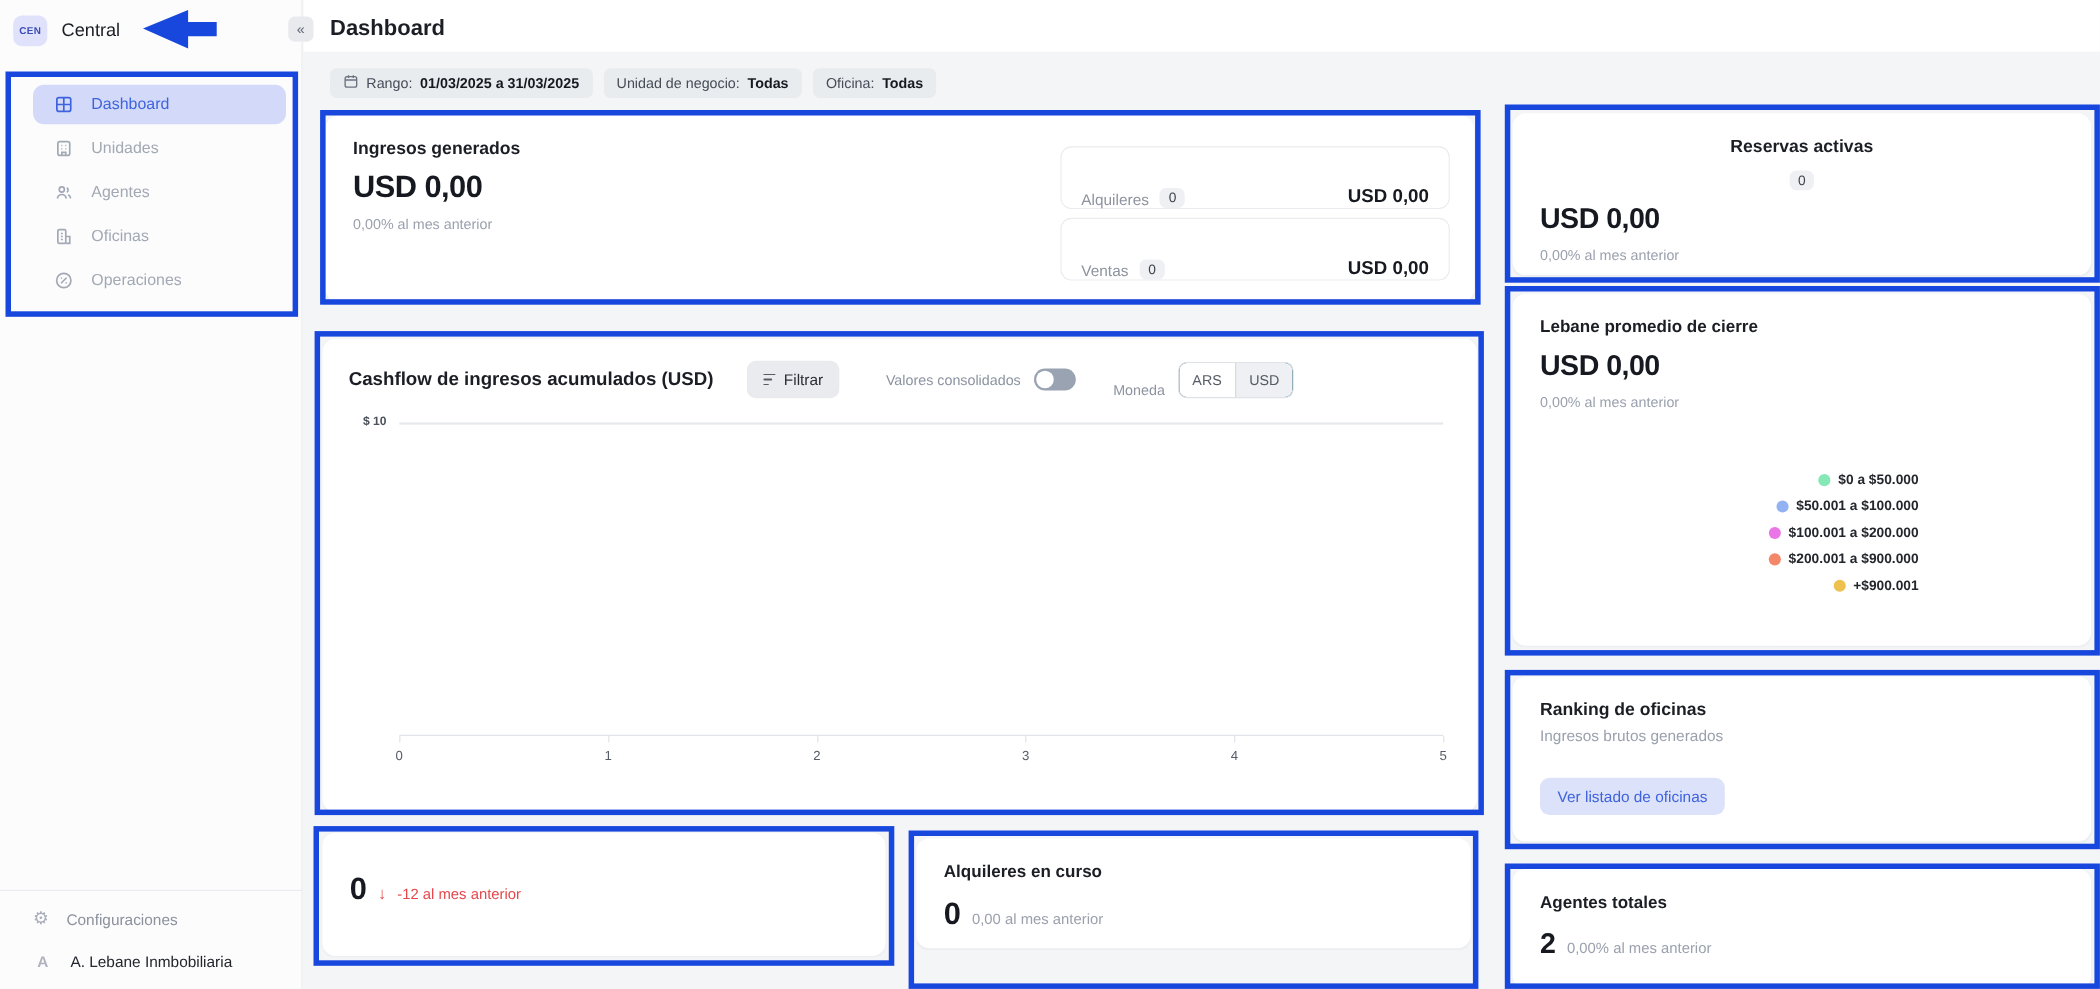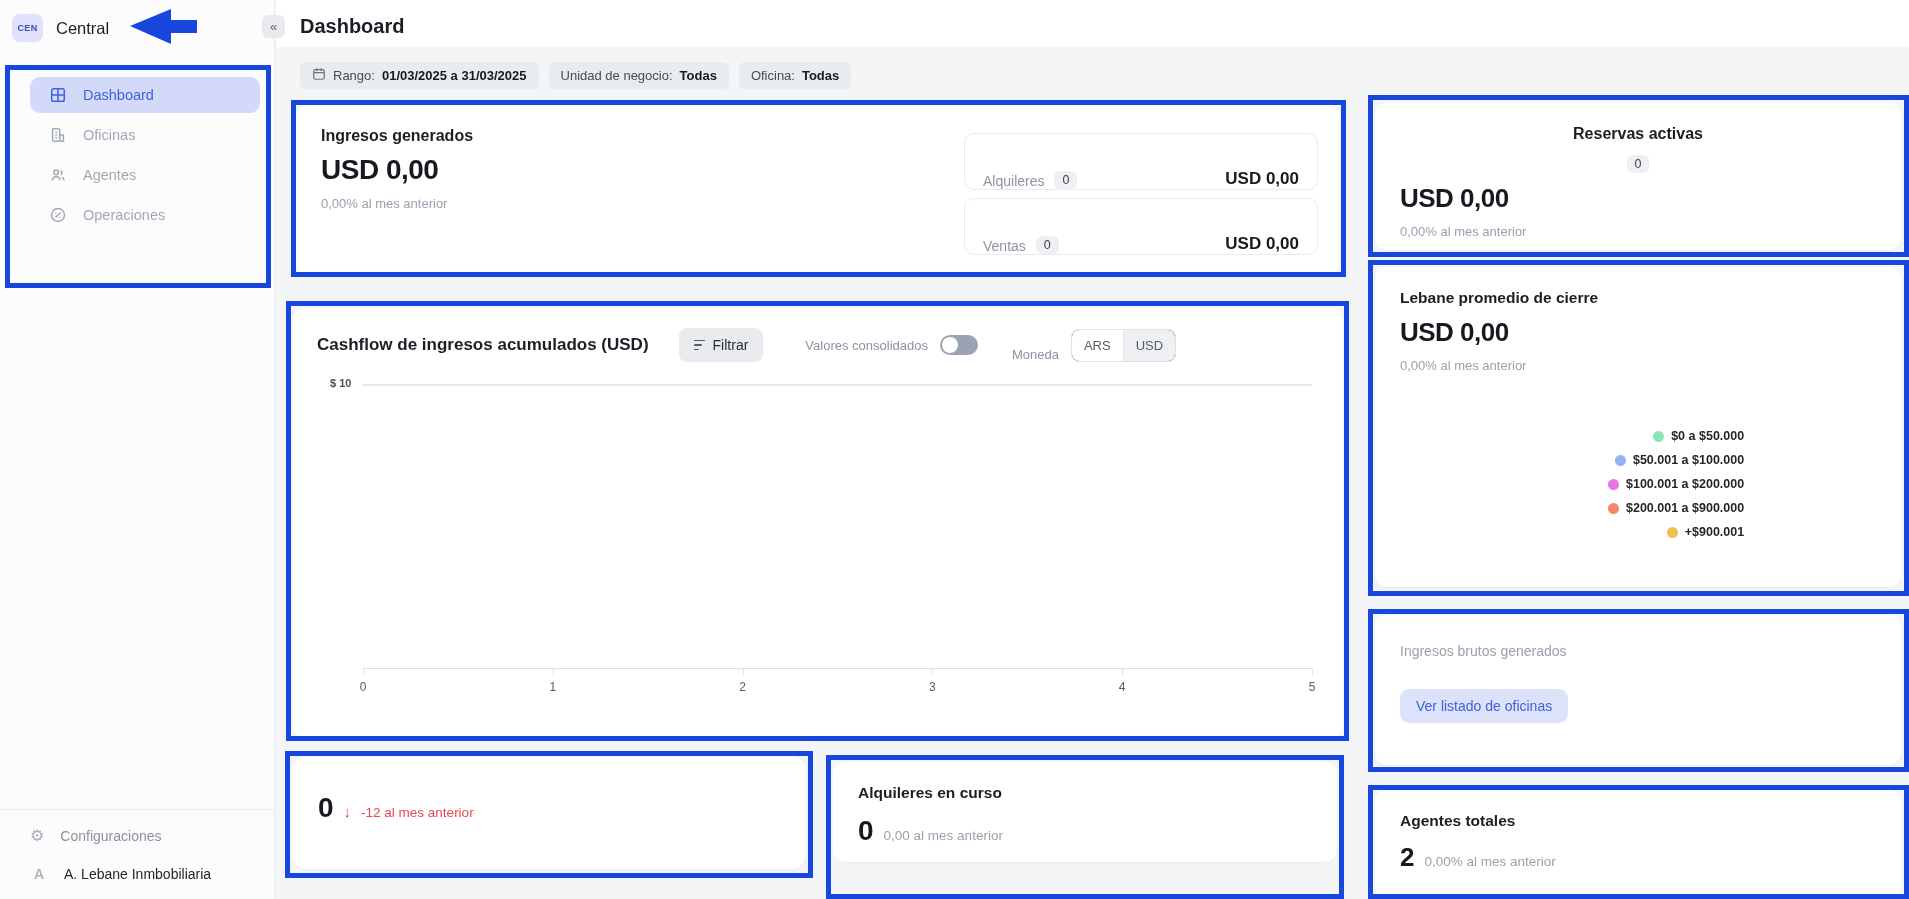--- a/index.html
+++ b/index.html
@@ -136,36 +136,46 @@
           <svg width="18" height="18" viewBox="0 0 20 20" fill="none" stroke="currentColor" stroke-width="1.7">
               <rect x="3" y="3" width="14" height="14" rx="2"></rect>
               <path d="M3 10h14M10 3v14"></path>
             </svg>
         </span>
         <span>Dashboard</span>
       </a>
       <a class="nav-item">
         <span class="ic">
           <svg width="18" height="18" viewBox="0 0 20 20" fill="none" stroke="currentColor" stroke-width="1.7">
+              <rect x="4" y="3" width="12" height="14" rx="2"></rect>
+              <path d="M8 17v-3h4v3"></path>
+              <path d="M7.5 7h1M11.5 7h1M7.5 10.5h1M11.5 10.5h1"></path>
+            </svg>
+        </span>
+        <span>Unidades</span>
+      </a>
+      <a class="nav-item">
+        <span class="ic">
+          <svg width="18" height="18" viewBox="0 0 20 20" fill="none" stroke="currentColor" stroke-width="1.7">
+              <circle cx="8" cy="7" r="2.6"></circle>
+              <path d="M3.5 16c.6-2.6 2.3-4 4.5-4s3.9 1.4 4.5 4"></path>
+              <path d="M13 5.2a2.6 2.6 0 0 1 0 4.6M14.5 12.3c1.3.6 2.1 1.9 2.4 3.7"></path>
+            </svg>
+        </span>
+        <span>Agentes</span>
+      </a>
+      <a class="nav-item">
+        <span class="ic">
+          <svg width="18" height="18" viewBox="0 0 20 20" fill="none" stroke="currentColor" stroke-width="1.7">
               <rect x="4" y="3" width="8" height="14" rx="1.5"></rect>
               <path d="M12 10h4v7h-4"></path>
               <path d="M7 7h2M7 10h2M7 13h2"></path>
             </svg>
         </span>
         <span>Oficinas</span>
-      </a>
-      <a class="nav-item">
-        <span class="ic">
-          <svg width="18" height="18" viewBox="0 0 20 20" fill="none" stroke="currentColor" stroke-width="1.7">
-              <circle cx="8" cy="7" r="2.6"></circle>
-              <path d="M3.5 16c.6-2.6 2.3-4 4.5-4s3.9 1.4 4.5 4"></path>
-              <path d="M13 5.2a2.6 2.6 0 0 1 0 4.6M14.5 12.3c1.3.6 2.1 1.9 2.4 3.7"></path>
-            </svg>
-        </span>
-        <span>Agentes</span>
       </a>
       <a class="nav-item">
         <span class="ic">
           <svg width="18" height="18" viewBox="0 0 20 20" fill="none" stroke="currentColor" stroke-width="1.7">
               <circle cx="10" cy="10" r="7.2"></circle>
               <path d="M7.2 12.8l5.6-5.6"></path>
               <circle cx="7.6" cy="7.6" r="0.8" fill="currentColor" stroke="none"></circle>
               <circle cx="12.4" cy="12.4" r="0.8" fill="currentColor" stroke="none"></circle>
             </svg>
         </span>
@@ -332,20 +342,21 @@
       </div>
       <div class="legend-row">
         <span class="legend-dot" style="background: rgb(238, 192, 77);"></span>
         <span class="legend-lbl">+$900.001</span>
       </div>
     </div>
   </section>
 
   <section class="card card-ranking">
     <div class="pad">
+      <div class="c-title">Ranking de oficinas</div>
       <div class="ranking-sub">Ingresos brutos generados</div>
       <button class="ranking-btn">Ver listado de oficinas</button>
     </div>
   </section>
 
   <section class="card card-agents">
     <div class="pad">
       <div class="c-title-sm">Agentes totales</div>
       <div class="num-row" style="margin-top:12px;">
         <span class="big-num" style="font-size:26px;">2</span>

